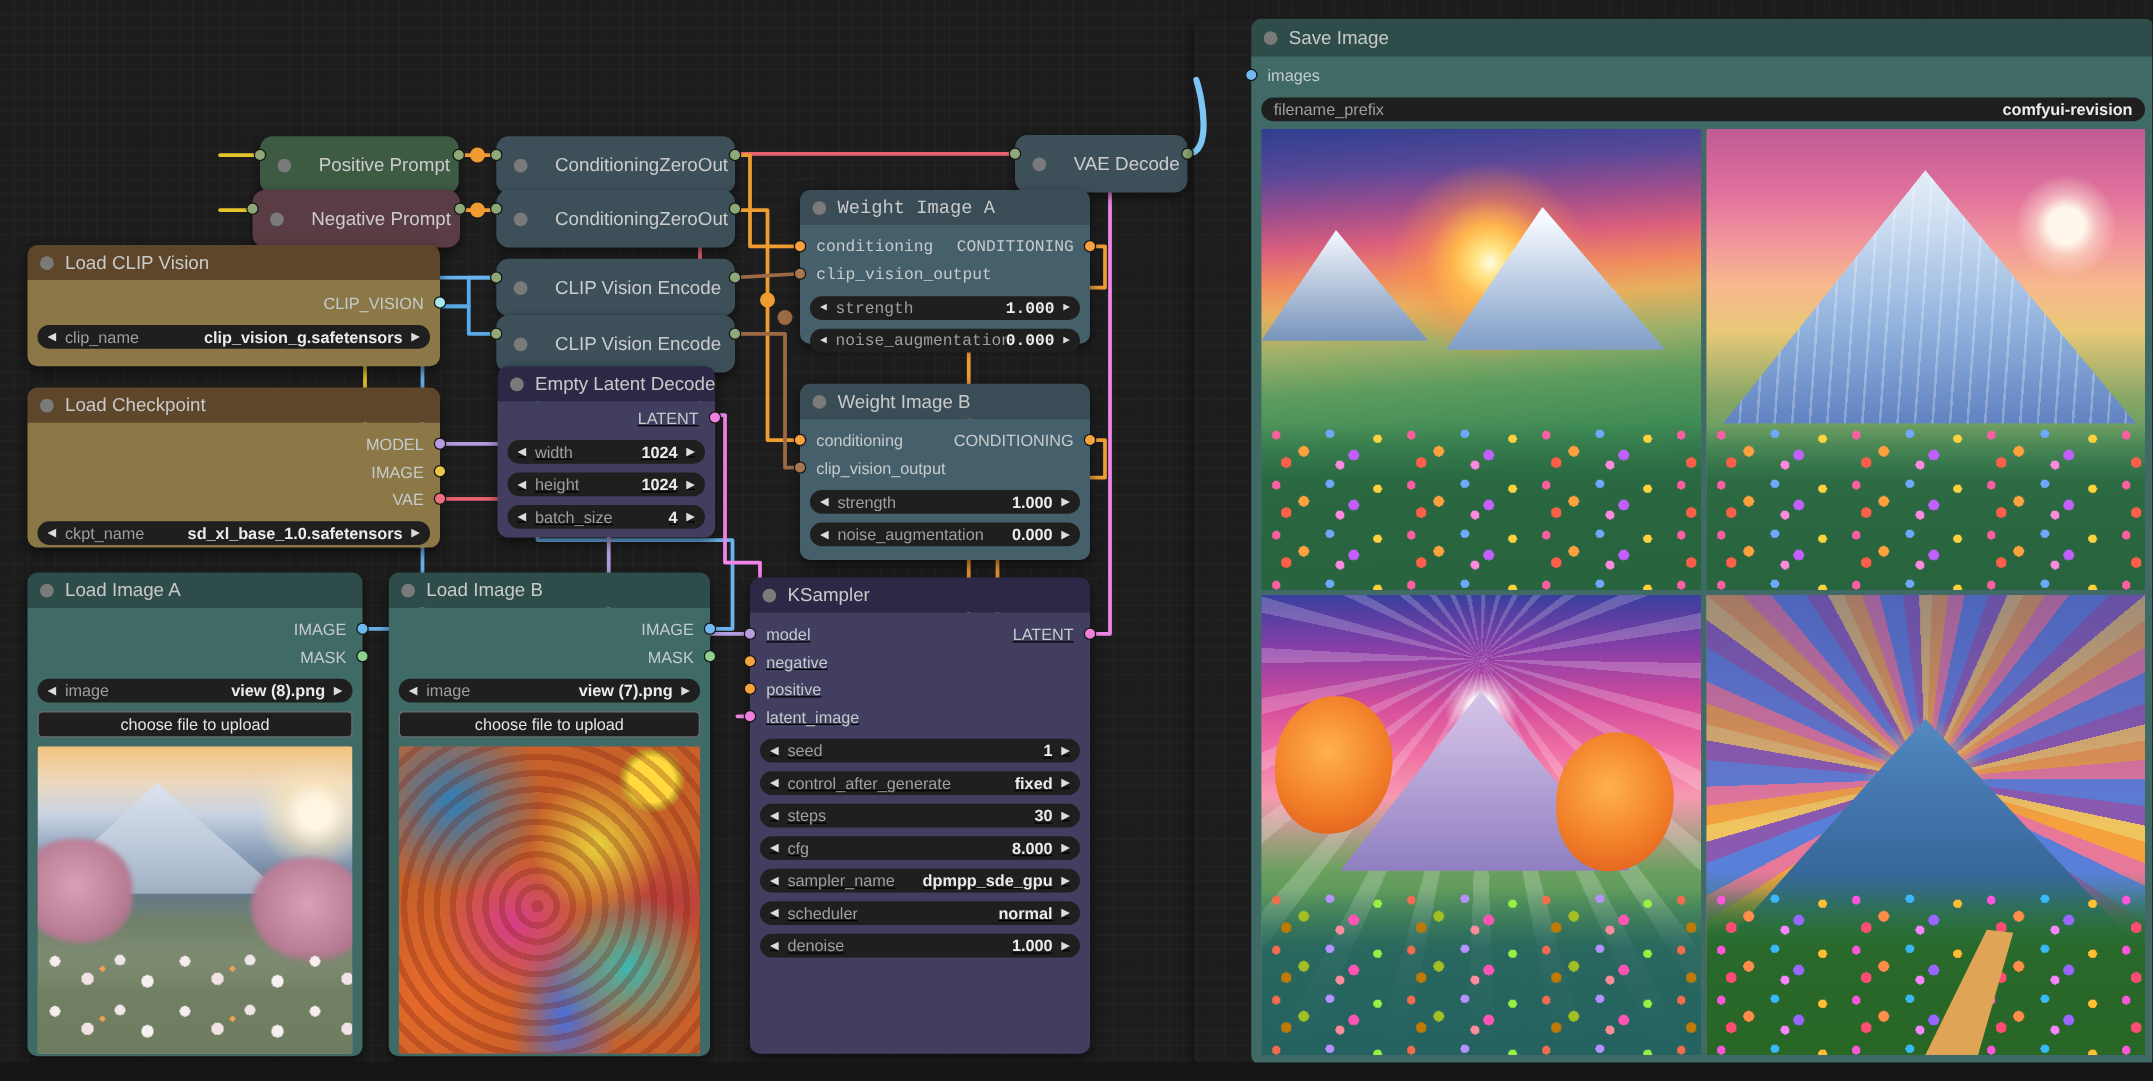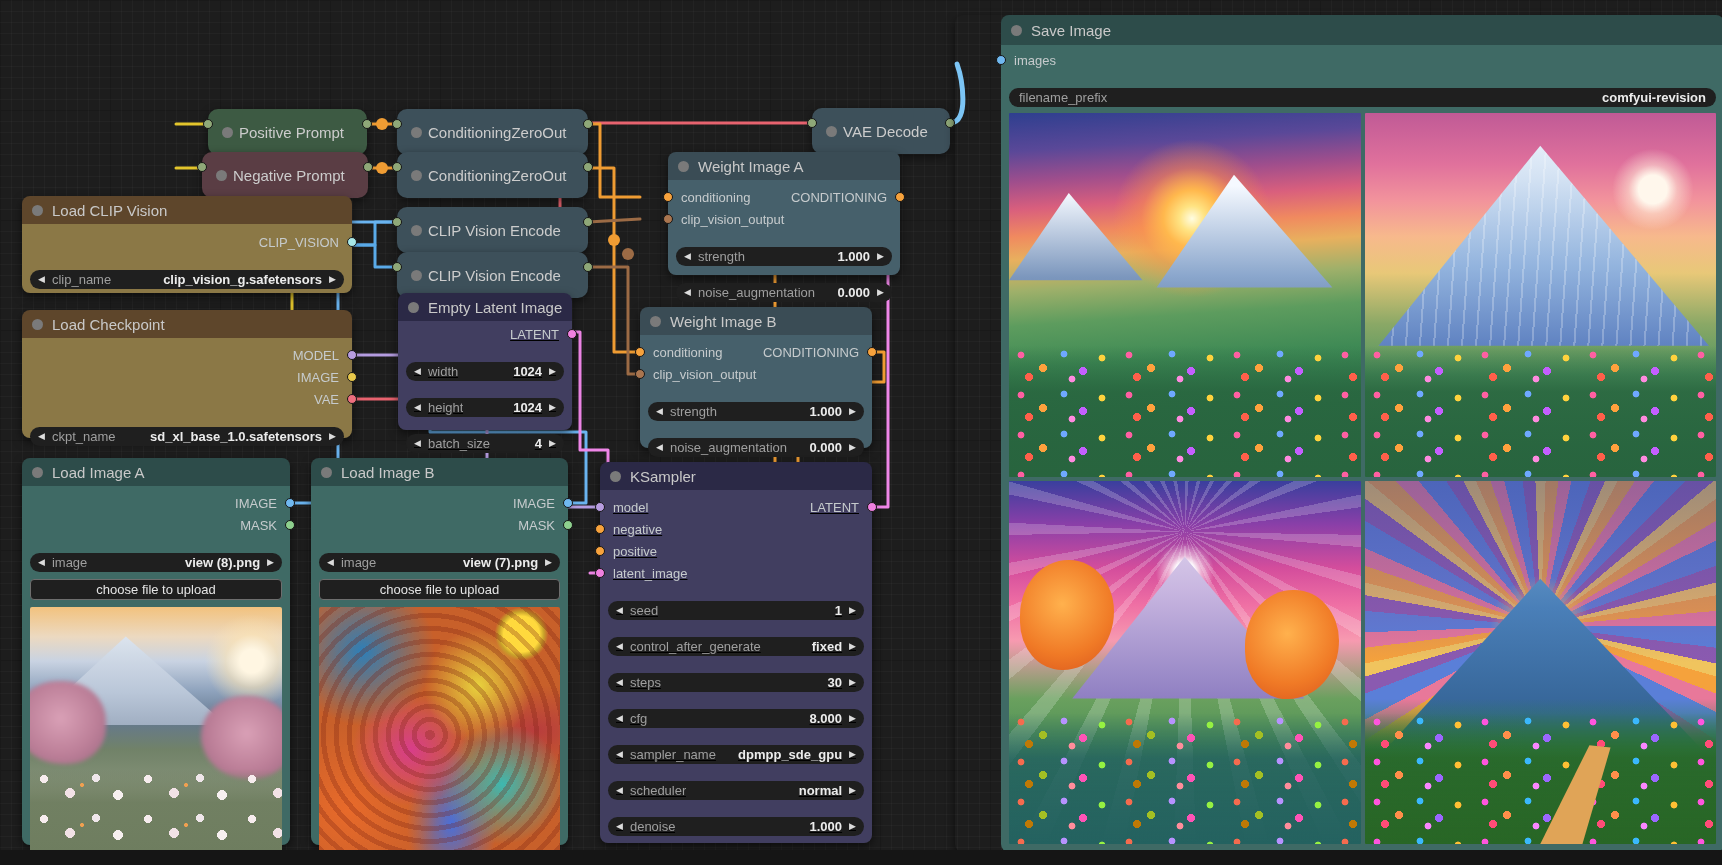--- a/index.html
+++ b/index.html
@@ -20,29 +20,29 @@
   
   .node{position:absolute;z-index:2;border-radius:8px;box-shadow:0 4px 10px rgba(0,0,0,.55);font-size:13px;}
   .hd{height:28px;display:flex;align-items:center;gap:9px;padding:0 10px;border-radius:8px 8px 0 0;color:#c9c9c9;font-size:15px;white-space:nowrap;}
   .tdot{width:11px;height:11px;border-radius:50%;background:#7a7a7a;flex:0 0 auto;}
   .bd{position:relative;border-radius:0 0 8px 8px;height:calc(100% - 28px);box-sizing:border-box;}
   .srow{height:22px;display:flex;align-items:center;position:relative;color:#c6cbcd;font-size:13px;}
   .slot{position:absolute;width:10px;height:10px;border-radius:50%;border:1px solid #161616;box-sizing:border-box;top:6px;}
   .slot.in{left:-5px;} .slot.out{right:-5px;}
   .slab{white-space:nowrap;}
   .slab.in{margin-left:13px;} .slab.out{margin-left:auto;margin-right:13px;}
-  .widget{height:19px;margin:17px 8px 0;background:#1f1f1f;border-radius:10px;display:flex;align-items:center;padding:0 8px;color:#9f9f9f;font-size:13px;white-space:nowrap;}
+  .widget{height:19px;margin:7px 8px 0;background:#1f1f1f;border-radius:10px;display:flex;align-items:center;padding:0 8px;color:#9f9f9f;font-size:13px;white-space:nowrap;}
   .warr{font-size:9px;color:#dcdcdc;line-height:1;flex:0 0 auto;}
   .wlab{margin-left:7px;overflow:hidden;}
   .wval{color:#ececec;margin-left:auto;margin-right:7px;font-weight:bold;}
   .upload{height:19px;margin:7px 8px 0;background:#1f1f1f;border:1px solid #6e6e6e;border-radius:4px;color:#e4e4e4;font-size:13px;display:flex;align-items:center;justify-content:center;}
   .preview{position:relative;margin:7px 8px 8px;height:246px;border-radius:2px;overflow:hidden;}
 
   
-  .cnode{position:absolute;z-index:2;height:46px;border-radius:10px;display:flex;align-items:center;gap:6px;padding:0 14px;font-size:15px;color:#cccccc;box-shadow:0 3px 8px rgba(0,0,0,.5);box-sizing:border-box;white-space:nowrap;}
+  .cnode{position:absolute;z-index:2;height:46px;border-radius:10px;display:flex;align-items:center;gap:22px;padding:0 14px;font-size:15px;color:#cccccc;box-shadow:0 3px 8px rgba(0,0,0,.5);box-sizing:border-box;white-space:nowrap;}
   .cdot{position:absolute;width:10px;height:10px;border-radius:50%;background:#8fa878;border:1px solid #161616;box-sizing:border-box;top:10px;}
   .cdot.l{left:-5px;} .cdot.r{right:-5px;}
   .ctdot{width:11px;height:11px;border-radius:50%;background:#7a7a7a;flex:0 0 auto;}
 
   
   .green-c{background:#3d5a43;} .maroon-c{background:#5a3d44;} .slate-c{background:#3d505a;}
   .brown .hd{background:#5e462b;} .brown .bd{background:#8b7846;}
   .slate .hd{background:#3a4c55;} .slate .bd{background:#46606b;}
   .indigo .hd{background:#2b2946;} .indigo .bd{background:#413e60;text-decoration:underline;}
   .teal .hd{background:#2d4c4a;} .teal .bd{background:#3f6a65;}
@@ -250,21 +250,21 @@
         <span class="wlab">ckpt_name</span>
         <span class="wval">sd_xl_base_1.0.safetensors</span>
         <span class="warr">▶</span>
       </div>
     </div>
   </div>
 
   <div class="node indigo" style="left:398px;top:293px;width:174px;height:137px;">
     <div class="hd">
       <span class="tdot"></span>
-      <span>Empty Latent Image</span>
+      <span>Empty Latent Decode</span>
     </div>
     <div class="bd" style="padding-top:2px;">
       <div class="srow">
         <span class="slab out">LATENT</span>
         <span class="slot out" style="background:#f080e0"></span>
       </div>
       <div class="widget">
         <span class="warr">◀</span>
         <span class="wlab">width</span>
         <span class="wval">1024</span>
@@ -278,21 +278,21 @@
       </div>
       <div class="widget">
         <span class="warr">◀</span>
         <span class="wlab">batch_size</span>
         <span class="wval">4</span>
         <span class="warr">▶</span>
       </div>
     </div>
   </div>
 
-  <div class="node slate" style="left:668px;top:152px;width:232px;height:123px;">
+  <div class="node slate" style="left:640px;top:152px;width:232px;height:123px;font-family:Liberation Mono, monospace;">
     <div class="hd">
       <span class="tdot"></span>
       <span>Weight Image A</span>
     </div>
     <div class="bd" style="padding-top:6px;">
       <div class="srow">
         <span class="slot in" style="background:#f7a23c"></span>
         <span class="slab in">conditioning</span>
         <span class="slab out">CONDITIONING</span>
         <span class="slot out" style="background:#f7a23c"></span>

